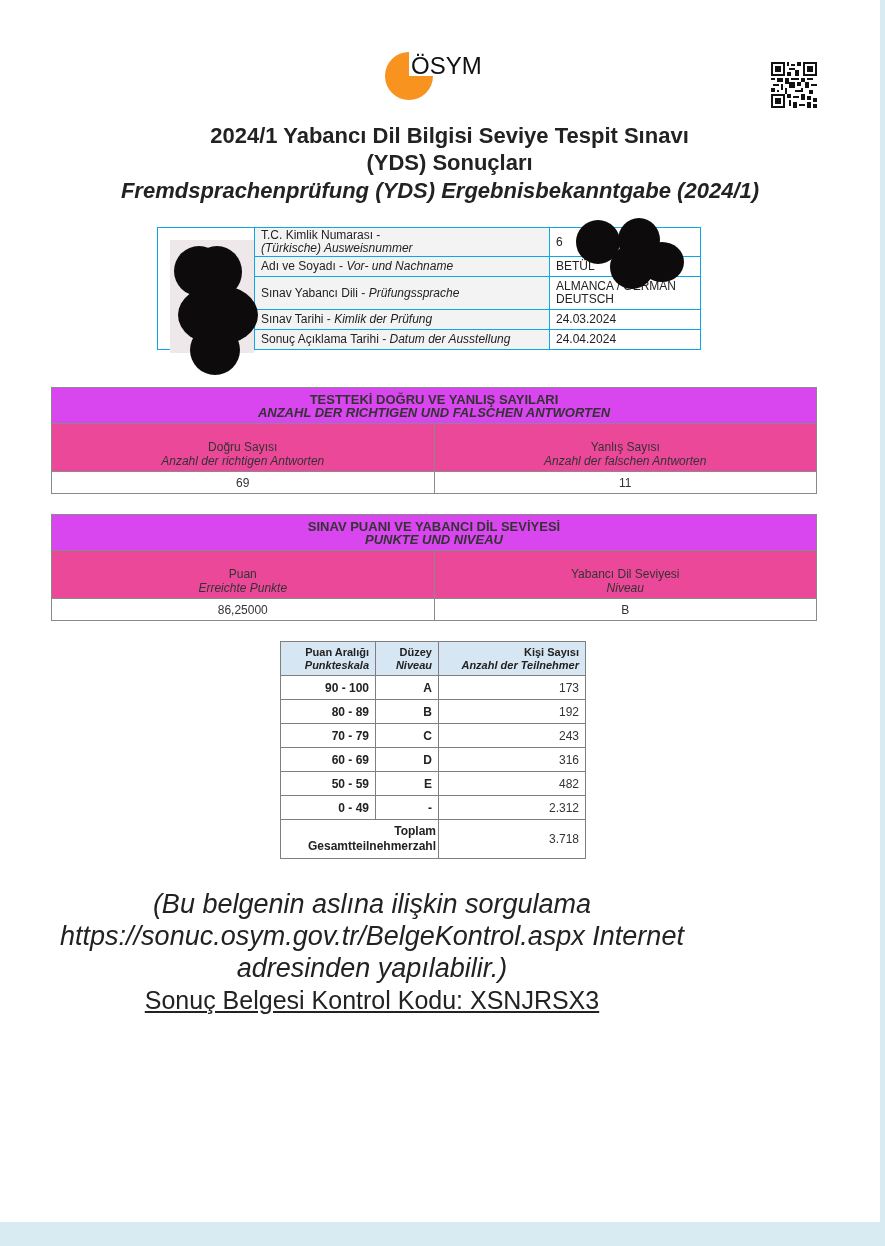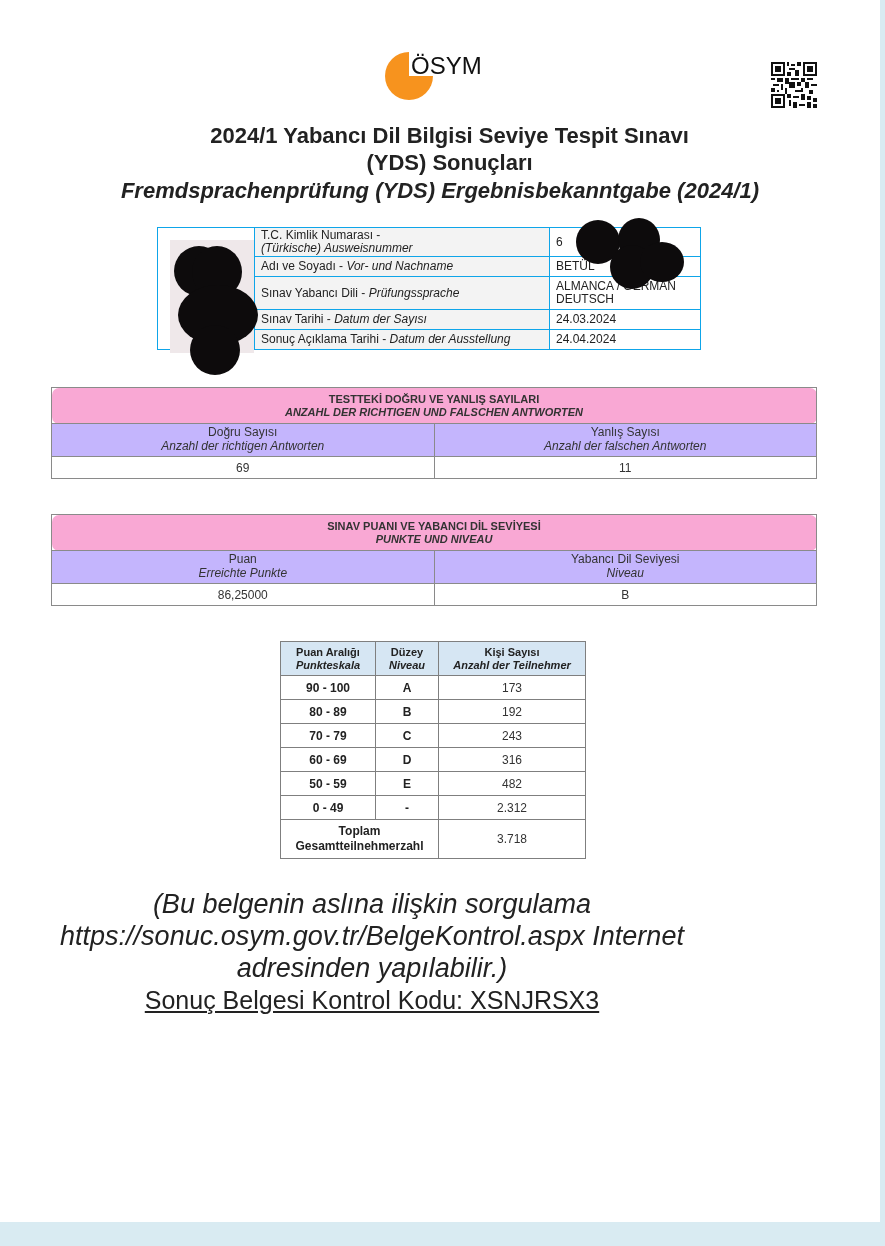--- a/index.html
+++ b/index.html
@@ -35,26 +35,26 @@
   .info td.photo { width: 96px; padding: 0; background: #fff; position: relative; }
   .info td.lbl { background: #f3f3f3; width: 282px; height: 17px; }
   .info td.val { width: 138px; }
   .photo-box {
     position: absolute; left: 12px; top: 12px; width: 84px; height: 113px; background: #efe8ea;
   }
   .blob { position: absolute; border-radius: 50%; background: #0d0b0c; }
 
   .sec { position: absolute; left: 51px; width: 766px; font-size: 12px; text-align: center; }
   .sec td { border: 1px solid #8a8a8a; color: #333; }
-  .sec .head { background: #f9a8d4; padding: 5px 0 4px; line-height: 13px; font-weight: bold; font-size: 11px; border-radius: 7px; }
+  .sec .head { background: #d946ef; padding: 5px 0 4px; line-height: 13px; font-weight: bold; font-size: 13px; }
   .sec .head i { font-weight: bold; }
-  .sec .sub { background: #c4b5fd; padding: 1px 0 3px; line-height: 14px; width: 50%; }
+  .sec .sub { background: #ec4899; padding: 16px 0 3px; line-height: 14px; width: 50%; }
   .sec .cell { padding: 4px 0 3px; height: 14px; }
 
-  .levels { position: absolute; left: 280px; top: 641px; font-size: 12px; text-align: center; }
+  .levels { position: absolute; left: 280px; top: 641px; font-size: 12px; text-align: right; }
   .levels td { border: 1px solid #7f7f7f; color: #333; height: 23px; padding: 0 6px; }
   .levels th { border: 1px solid #7f7f7f; background: #d6e6f3; font-size: 11px; line-height: 13px; padding: 4px 6px 3px; color: #222; }
   .levels td.b { font-weight: bold; color: #222; }
 
   .footer { position: absolute; left: 0; width: 744px; top: 888px; text-align: center; color: #222; }
   .footer .it { font-style: italic; font-size: 27px; line-height: 32px; }
   .footer .code { font-size: 25px; line-height: 32px; text-decoration: underline; }
 </style>
 </head>
 <body>
@@ -138,21 +138,21 @@
     </tr>
     <tr>
       <td class="lbl"><span>Adı ve Soyadı -</span> <i>Vor- und Nachname</i></td>
       <td class="val">BETÜL</td>
     </tr>
     <tr>
       <td class="lbl" style="height:30px;"><span>Sınav Yabancı Dili -</span> <i>Prüfungssprache</i></td>
       <td class="val">ALMANCA / GERMAN DEUTSCH</td>
     </tr>
     <tr>
-      <td class="lbl"><span>Sınav Tarihi -</span> <i>Datum der Sayısı</i></td>
+      <td class="lbl"><span>Sınav Tarihi -</span> <i>Kimlik der Prüfung</i></td>
       <td class="val">24.03.2024</td>
     </tr>
     <tr>
       <td class="lbl"><span>Sonuç Açıklama Tarihi -</span> <i>Datum der Ausstellung</i></td>
       <td class="val">24.04.2024</td>
     </tr>
   </tbody>
     </table>
 
   <div class="blob" style="left:576px;top:220px;width:44px;height:44px;"></div>

